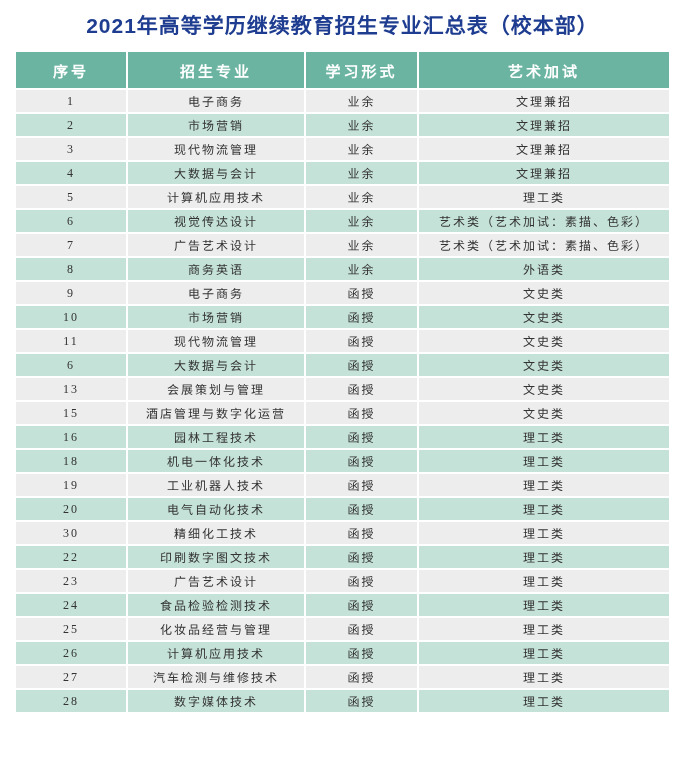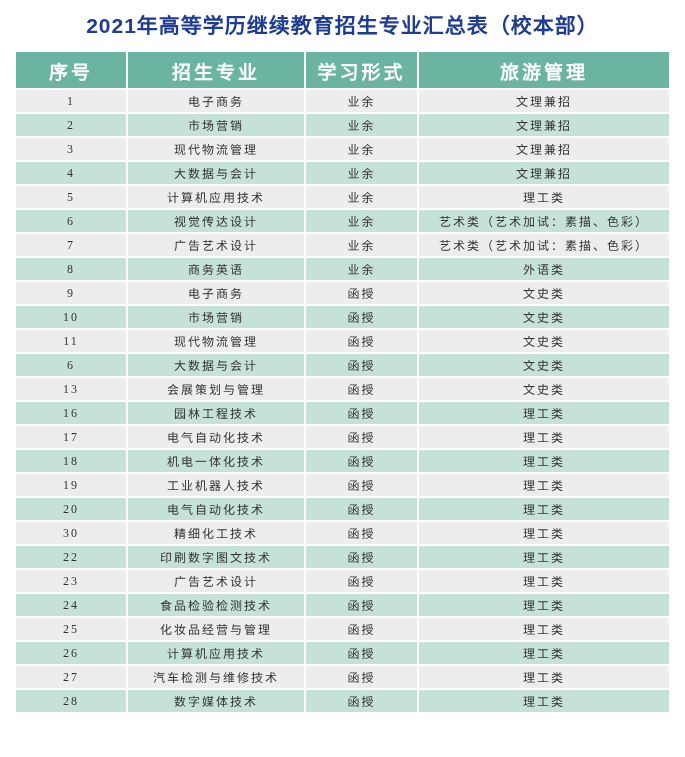--- a/index.html
+++ b/index.html
@@ -34,21 +34,21 @@
   col.c-no   { width: 110px; }
   col.c-major{ width: 176px; }
   col.c-form { width: 111px; }
   col.c-cat  { width: 250px; }
   thead th {
     height: 36px;
     background: #6ab4a1;
     color: #ffffff;
     font-family: "Liberation Sans", "DejaVu Sans", sans-serif;
     font-weight: bold;
-    font-size: 19px;
+    font-size: 15px;
     letter-spacing: 3px;
     text-align: center;
     vertical-align: middle;
   }
   tbody td {
     height: 22px;
     font-size: 12px;
     color: #333333;
     letter-spacing: 2px;
     text-align: center;
@@ -70,21 +70,21 @@
       <col class="c-no">
       <col class="c-major">
       <col class="c-form">
       <col class="c-cat">
     </colgroup>
     <thead>
       <tr>
         <th>序号</th>
         <th>招生专业</th>
         <th>学习形式</th>
-        <th>旅游管理</th>
+        <th>艺术加试</th>
       </tr>
     </thead>
     <tbody>
         <tr class="row-gray">
           <td>1</td>
           <td>电子商务</td>
           <td>业余</td>
           <td>文理兼招</td>
         </tr>
         <tr class="row-mint">
@@ -152,29 +152,29 @@
           <td>大数据与会计</td>
           <td>函授</td>
           <td>文史类</td>
         </tr>
         <tr class="row-gray">
           <td>13</td>
           <td>会展策划与管理</td>
           <td>函授</td>
           <td>文史类</td>
         </tr>
+        <tr class="row-gray">
+          <td>15</td>
+          <td>酒店管理与数字化运营</td>
+          <td>函授</td>
+          <td>文史类</td>
+        </tr>
         <tr class="row-mint">
           <td>16</td>
           <td>园林工程技术</td>
-          <td>函授</td>
-          <td>理工类</td>
-        </tr>
-        <tr class="row-gray">
-          <td>17</td>
-          <td>电气自动化技术</td>
           <td>函授</td>
           <td>理工类</td>
         </tr>
         <tr class="row-mint">
           <td>18</td>
           <td>机电一体化技术</td>
           <td>函授</td>
           <td>理工类</td>
         </tr>
         <tr class="row-gray">

